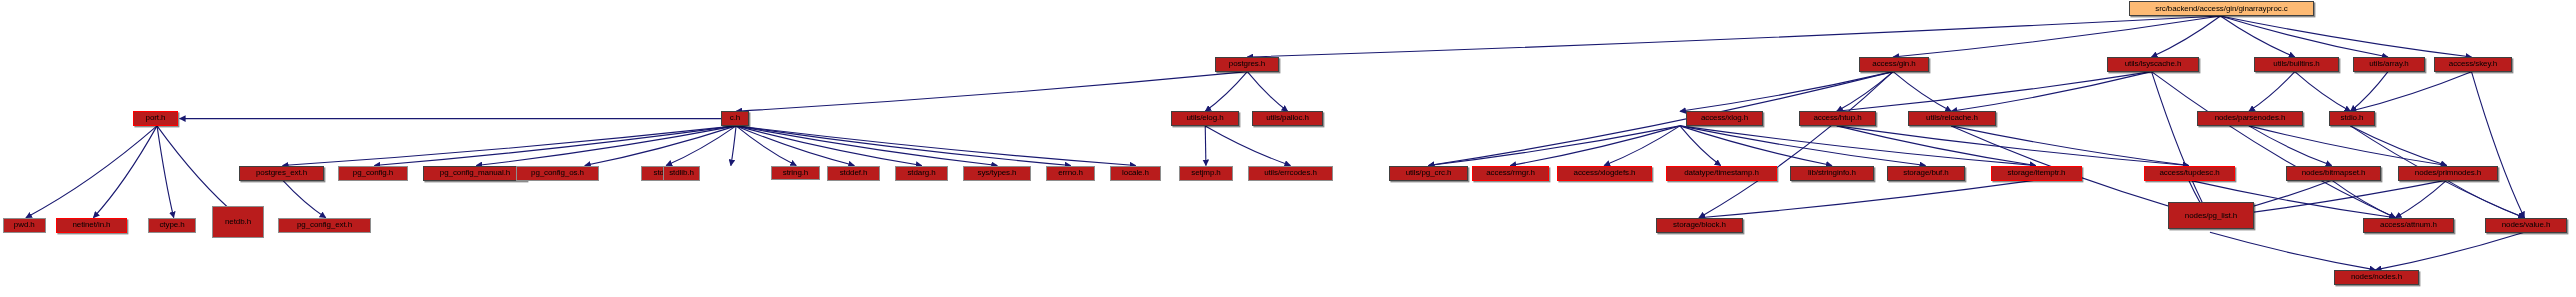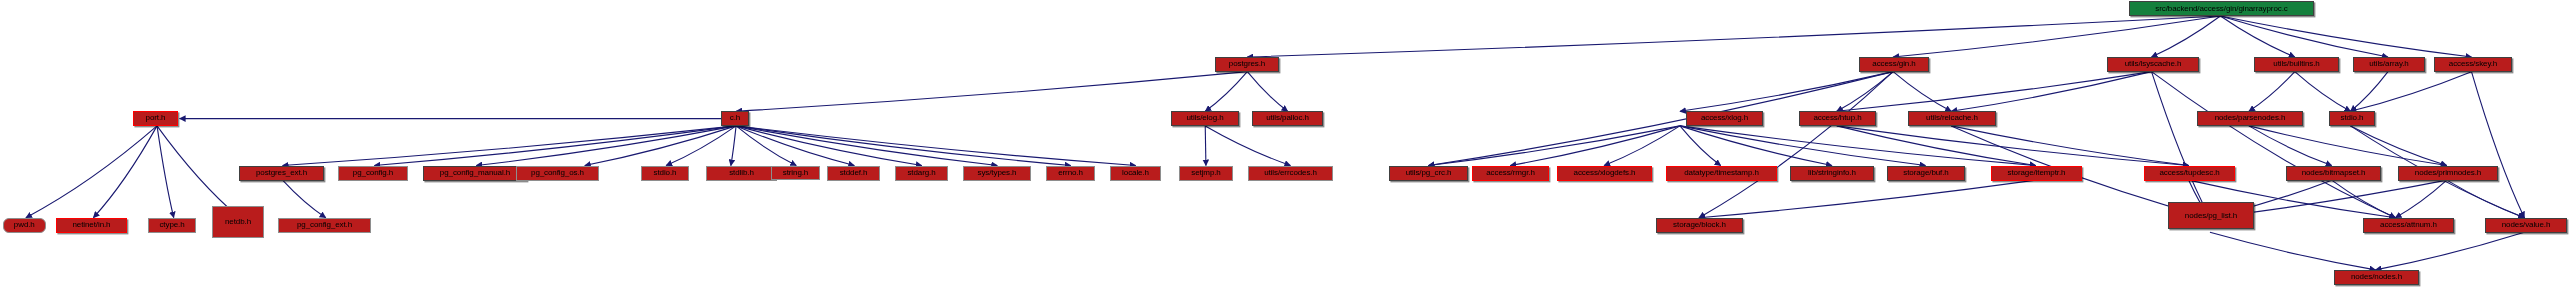--- a/index.html
+++ b/index.html
@@ -35,21 +35,21 @@
     background: #b91c1c;
     border: 0.7px solid #8e8e8e;
     color: #000000;
     font-size: 8px;
     line-height: 1;
     white-space: nowrap;
     letter-spacing: -0.1px;
     z-index: 5;
   }
   .node.root {
-    background: #15803d;
+    background: #fdba74;
     border: 0.7px solid #404040;
     box-shadow: 1.4px 1.4px 0 0 rgba(0,0,0,0.45);
   }
   .node.strong {
     border: 0.7px solid #404040;
     box-shadow: 1.4px 1.4px 0 0 rgba(0,0,0,0.45);
   }
   .node.red {
     border: 0.7px solid #ff0000;
     box-shadow: 1.4px 1.4px 0 0 rgba(0,0,0,0.0);
@@ -196,21 +196,21 @@
       </div>
       <div class="node strong" style="left: 423px; top: 166px; width: 104px; height: 14.6px;">
         <span>pg_config_manual.h</span>
       </div>
       <div class="node" style="left: 516px; top: 166px; width: 83px; height: 14.6px;">
         <span>pg_config_os.h</span>
       </div>
       <div class="node" style="left: 641px; top: 166px; width: 48px; height: 14.6px;">
         <span>stdio.h</span>
       </div>
-      <div class="node" style="left: 706px; top: 166px; width: 71px; height: 14.6px;">
+      <div class="node" style="left: 663px; top: 166px; width: 37px; height: 14.6px;">
         <span>stdlib.h</span>
       </div>
       <div class="node" style="left: 771px; top: 166px; width: 49px; height: 14px;">
         <span>string.h</span>
       </div>
       <div class="node" style="left: 827px; top: 166px; width: 53px; height: 14.6px;">
         <span>stddef.h</span>
       </div>
       <div class="node" style="left: 895px; top: 166px; width: 53px; height: 14.6px;">
         <span>stdarg.h</span>
@@ -253,21 +253,21 @@
       </div>
       <div class="node red shadow" style="left: 2144px; top: 166px; width: 91px; height: 14.6px;">
         <span>access/tupdesc.h</span>
       </div>
       <div class="node strong" style="left: 2286px; top: 166px; width: 95px; height: 14.6px;">
         <span>nodes/bitmapset.h</span>
       </div>
       <div class="node strong" style="left: 2398px; top: 166px; width: 100px; height: 14.6px;">
         <span>nodes/primnodes.h</span>
       </div>
-      <div class="node" style="left: 2.8px; top: 218px; width: 43px; height: 14.6px; border-radius: 6px;">
+      <div class="node" style="left: 2.8px; top: 218px; width: 43px; height: 14.6px;">
         <span>pwd.h</span>
       </div>
       <div class="node red shadow" style="left: 56px; top: 218px; width: 71px; height: 14.6px;">
         <span>netinet/in.h</span>
       </div>
       <div class="node" style="left: 148px; top: 218px; width: 48px; height: 14.6px;">
         <span>ctype.h</span>
       </div>
       <div class="node" style="left: 212px; top: 206px; width: 52px; height: 32px;">
         <span>netdb.h</span>

